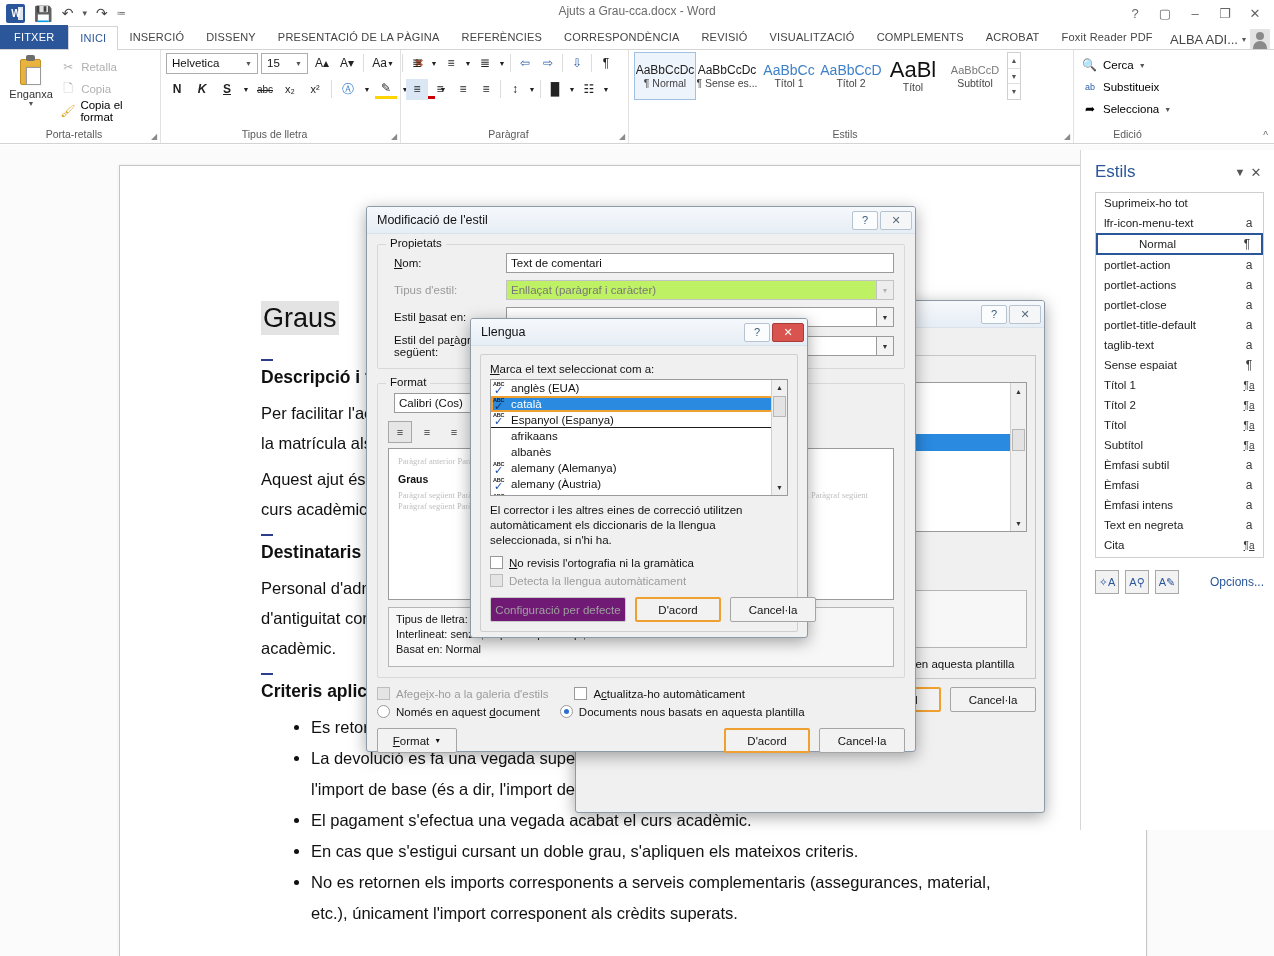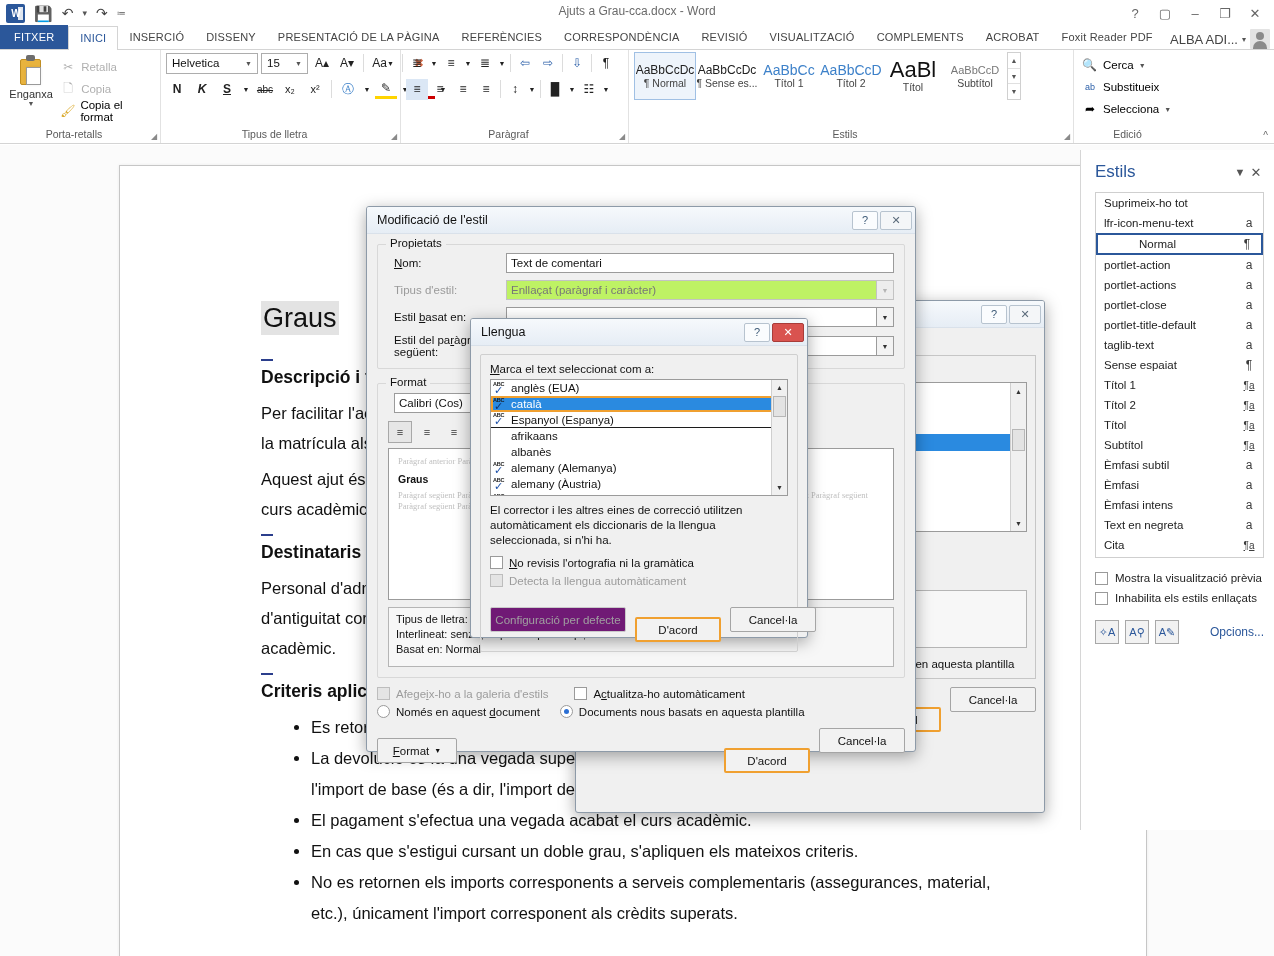--- a/index.html
+++ b/index.html
@@ -235,21 +235,21 @@
   .sel-arrow {
     width:17px; height:20px; border:1px solid #9b9b9b; border-left:none; background:#f3f3f3;
     display:flex; align-items:center; justify-content:center; font-size:7px; color:#333;
   }
   .sel-arrow.dis { color:#b4b4b4; background:#ededed; border-color:#c3c3c3; }
   .btn {
     height:25px; min-width:86px; border:1px solid #a5a5a5; background:#f2f2f2; border-radius:2px;
     display:flex; align-items:center; justify-content:center; font-size:11.5px; color:#111;
   }
   .btn.dis { color:#a0a0a0; border-color:#c9c9c9; background:#701a75; }
-  .btn.def { border:2px solid #f0a030;margin-top:20px; }
+  .btn.def { border:2px solid #f0a030; }
   .btn.small { min-width:74px; height:24px; }
 
   .chk { display:flex; align-items:center; gap:6px; font-size:11.5px; color:#111; }
   .chk .bx { width:13px; height:13px; border:1px solid #9a9a9a; background:#fff; }
   .chk.dim { color:#9c9c9c; }
   .chk.dim .bx { background:#e4e4e4; border-color:#bdbdbd; }
   .rad { display:flex; align-items:center; gap:6px; font-size:11.5px; color:#111; }
   .rad .bx { width:13px; height:13px; border:1px solid #9a9a9a; border-radius:50%; background:#fff; position:relative; }
   .rad.on .bx::after { content:""; position:absolute; left:3px; top:3px; width:5px; height:5px; border-radius:50%; background:#2b6fd4; }
   u { text-decoration:underline; }
@@ -627,30 +627,20 @@
         </div>
       <div class="sp-item">
           <span class="nm">Text en negreta</span>
           <span class="mk">a</span>
         </div>
       <div class="sp-item">
           <span class="nm">Cita</span>
           <span class="mk und">¶a</span>
         </div>
     </div>
-    <div class="sp-checks">
-      <div class="sp-ck">
-        <span class="ckbox"></span>
-        <span>Mostra la visualització prèvia</span>
-      </div>
-      <div class="sp-ck">
-        <span class="ckbox"></span>
-        <span>Inhabilita els estils enllaçats</span>
-      </div>
-    </div>
     <div class="sp-btns">
       <div class="sp-btn">✧A</div>
       <div class="sp-btn">A⚲</div>
       <div class="sp-btn">A✎</div>
       <div class="sp-opt">Opcions...</div>
     </div>
   </div>
 
   <div class="dlg" id="dlg-manage">
     <div class="dlg-title">

